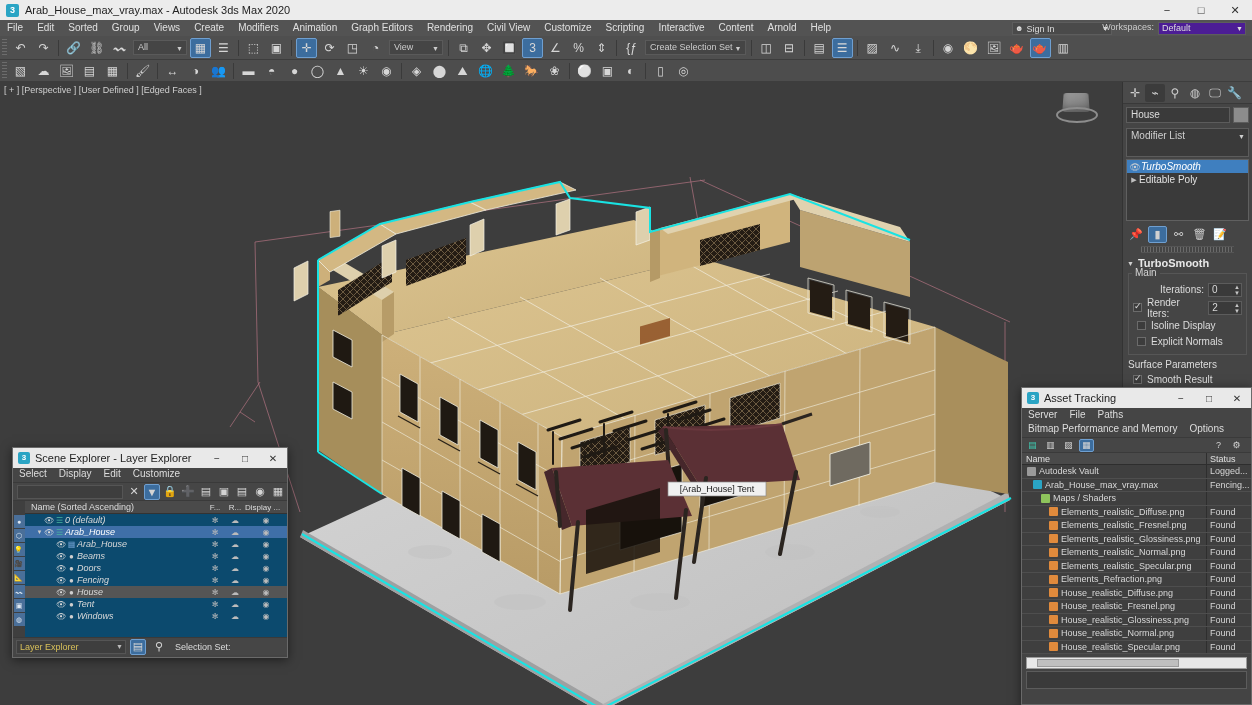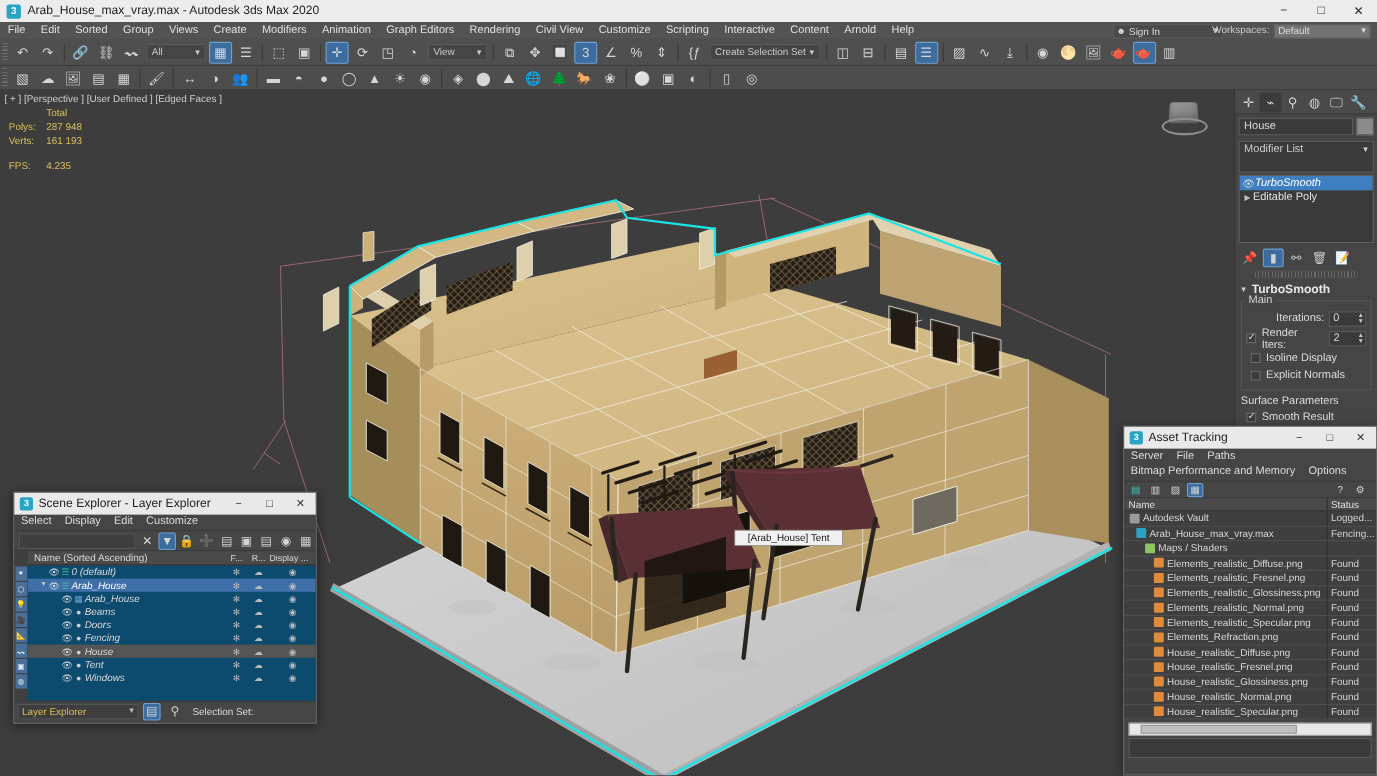--- a/index.html
+++ b/index.html
@@ -36,21 +36,21 @@
   .menu-item { padding: 0 7px; height: 16px; line-height: 16px; color: #e0e0e0; font-size: 10px; }
   .signin {
     position: absolute; right: 140px; top: 2px; width: 100px; height: 13px;
     background: #4a4a4a; border: 1px solid #5d5d5d; display: flex; align-items: center;
     font-size: 9px; color: #ddd; padding-left: 2px;
   }
   .signin .pico { font-size: 8px; margin-right: 3px; }
   .signin .dd { position: absolute; right: 2px; font-size: 7px; }
   .wsp { position: absolute; right: 6px; top: 2px; display: flex; align-items: flex-start; font-size: 9px; }
   .wsp .lbl { color: #ccc; margin-right: 4px; }
-  .wsp .fld { width: 88px; height: 13px; background: #737373; border: 1px solid #5d5d5d;
+  .wsp .fld { width: 88px; height: 13px; background: #4c1d95; border: 1px solid #5d5d5d;
               color: #ddd; padding-left: 3px; line-height: 11px; position: relative; }
   .wsp .fld .dd { position: absolute; right: 2px; top: 0px; font-size: 7px; }
 
   
   .toolbar {
     position: absolute; left: 0; width: 1252px; height: 24px;
     background: #4f4f4f; display: flex; align-items: center;
     border-bottom: 1px solid #3d3d3d;
   }
   .toolbar.row1 { top: 36px; }
@@ -662,46 +662,20 @@
           <rect x="668" y="400" width="98" height="14" fill="#f0f0f0" stroke="#8a8a8a" stroke-width="0.7"></rect>
         </g>
       </svg>
 
       <div style="position:absolute;left:670px;top:401px;width:94px;height:12px;
                   font-size:9px;color:#1a1a1a;line-height:12px;text-align:center;">[Arab_House] Tent</div>
     </div>
 
     <div class="vp-label">[ + ] [Perspective ] [User Defined ] [Edged Faces ]</div>
 
-    <div class="vp-stats">
-      <table>
-        <tbody>
-            <tr>
-              <td class="k"></td>
-              <td class="h">Total</td>
-            </tr>
-        <tr>
-              <td class="k">Polys:</td>
-            <td>287 948</td>
-            </tr>
-        <tr>
-              <td class="k">Verts:</td>
-            <td>161 193</td>
-            </tr>
-        <tr>
-              <td style="height:10px"></td>
-              <td></td>
-            </tr>
-        <tr>
-              <td class="k">FPS:</td>
-            <td>4.235</td>
-            </tr>
-      </tbody>
-        </table>
-    </div>
 
     <div class="viewcube">
       <div class="cube"></div>
       <div class="ring"></div>
     </div>
   </div>
 
   <div class="cmdpanel">
     <div class="cp-tabs" id="cp-tabs">
         <div class="cp-tab">✛</div>

